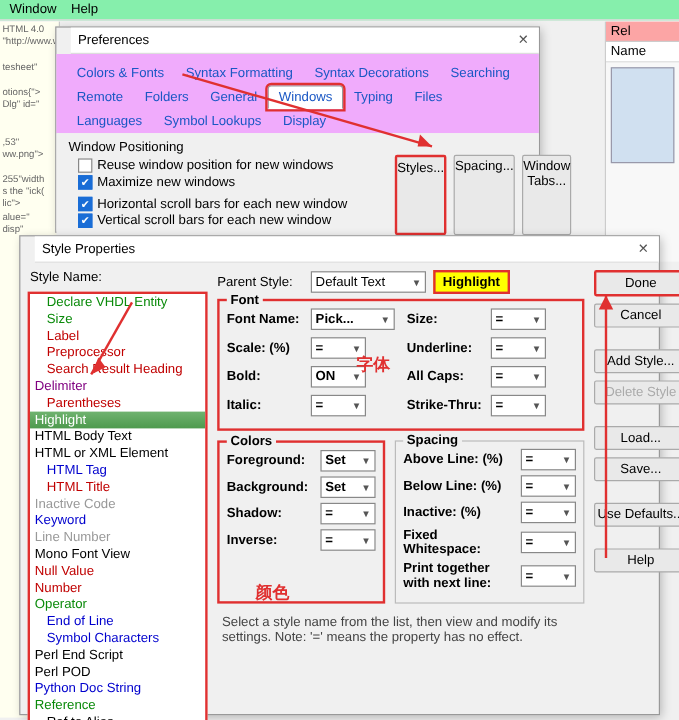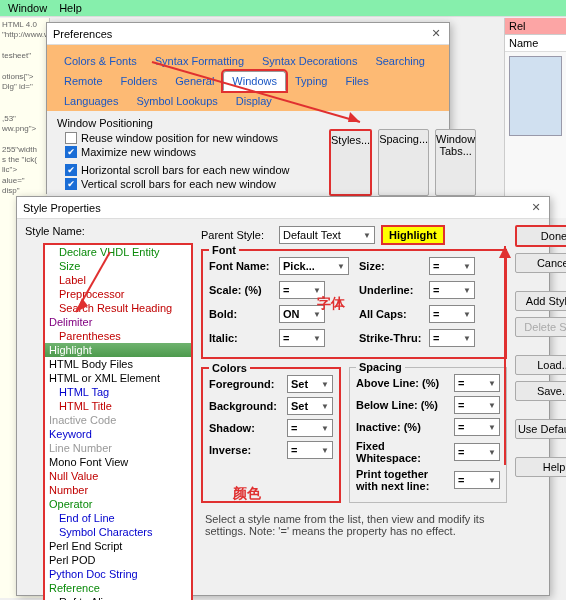--- a/index.html
+++ b/index.html
@@ -6,26 +6,26 @@
 body { margin: 0; width: 566px; height: 600px; background: #efefef; overflow: hidden; position: relative; }
 .bgapp { position: absolute; inset: 0; background: #f0f0f0; }
 .bgmenu { background: #86efac; padding: 2px 8px; display: flex; gap: 12px; border-bottom: 1px solid #ddd; }
 .bgleft { position: absolute; left: 0; top: 18px; width: 50px; height: 580px; background: #fffff0; border-right: 1px solid #ccc; font-size: 9px; padding: 2px; color: #666; line-height: 1.3; overflow: hidden; }
 .bgright { position: absolute; right: 0; top: 18px; width: 62px; height: 200px; background: #f8f8f8; border-left: 1px solid #ccc; }
 .bgright .hdr { background: #fca5a5; font-weight: normal; padding: 2px 4px; border-bottom: 1px solid #ccc; }
 .bgright .col { padding: 2px 4px; border-bottom: 1px solid #ddd; background: #fff; }
 .bgright .thumb { margin: 4px; height: 80px; background: #d0e0f0; border: 1px solid #99a; }
 
 .dlg { position: absolute; background: #f0f0f0; border: 1px solid #999; box-shadow: 2px 2px 8px rgba(0,0,0,.25); }
-.titlebar { height: 22px; background: #fff; display: flex; align-items: center; padding: 0 6px; border-bottom: 1px solid #ddd; }
+.titlebar { height: 22px; background: #fff; display: flex; align-items: center; padding: 0 6px; border-bottom: 1px solid #ddd; margin-left: 12px; }
 .titlebar .t { flex: 1; }
 .titlebar .x { width: 14px; text-align: center; color: #555; }
 
 #prefs { left: 46px; top: 22px; width: 404px; height: 172px; }
-.tabs { padding: 6px 8px 0 8px; background: #fdba74; display: flex; flex-wrap: wrap; gap: 0; }
+.tabs { padding: 6px 8px 0 8px; background: #f0abfc; display: flex; flex-wrap: wrap; gap: 0; }
 .tab { padding: 3px 8px; color: #1a57c4; cursor: pointer; border: 1px solid transparent; }
 .tab.sel { border: 1px solid #999; border-bottom: 1px solid #fff; background: #fff; border-radius: 3px 3px 0 0; }
 .prefbody { padding: 6px 10px; background: #f0f0f0; display: flex; gap: 10px; }
 .prefleft { flex: 1; }
 .prefright { width: 110px; display: flex; flex-direction: row; gap: 6px; padding-top: 12px; }
 .grp { margin-bottom: 6px; }
 .grplbl { color: #000; margin-bottom: 3px; }
 .chk { display: flex; align-items: center; gap: 4px; margin: 2px 0 2px 8px; }
 .chkbox { width: 12px; height: 12px; border: 1px solid #888; background: #fff; display: inline-flex; align-items: center; justify-content: center; font-size: 9px; }
 .chkbox.on { background: #1a6dd6; border-color: #1a6dd6; color: #fff; }
@@ -147,32 +147,32 @@
     </div>
   </div>
 </div>
 
 <div id="styleprops" class="dlg">
   <div class="titlebar">
     <span class="t">Style Properties</span>
     <span class="x">✕</span>
   </div>
   <div class="spbody">
-    <div style="position:relative;padding-left:20px;">
+    <div style="position:relative;">
       <div class="lbltop" style="left:8px;top:6px;">Style Name:</div>
       <div class="splist redbox" id="stylelist">
           <div class="it c-green ind">Declare VHDL Entity</div>
           <div class="it c-green ind">Size</div>
           <div class="it c-red ind">Label</div>
           <div class="it c-red ind">Preprocessor</div>
           <div class="it c-red ind">Search Result Heading</div>
           <div class="it c-purple">Delimiter</div>
           <div class="it c-red ind">Parentheses</div>
           <div class="it  sel">Highlight</div>
-          <div class="it ">HTML Body Files</div>
+          <div class="it ">HTML Body Text</div>
           <div class="it ">HTML or XML Element</div>
           <div class="it c-blue ind">HTML Tag</div>
           <div class="it c-red ind">HTML Title</div>
           <div class="it c-gray">Inactive Code</div>
           <div class="it c-blue">Keyword</div>
           <div class="it c-gray">Line Number</div>
           <div class="it ">Mono Font View</div>
           <div class="it c-red">Null Value</div>
           <div class="it c-red">Number</div>
           <div class="it c-green">Operator</div>

